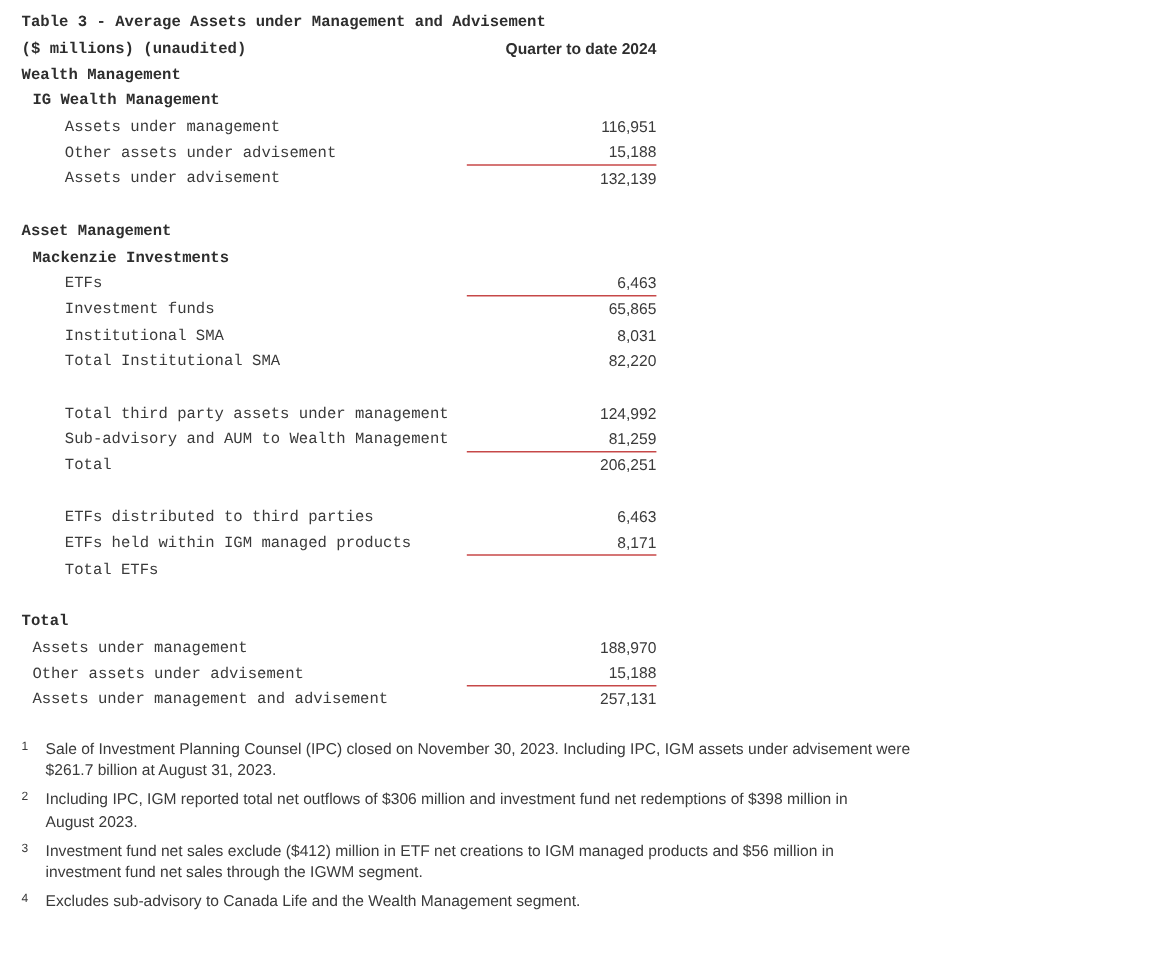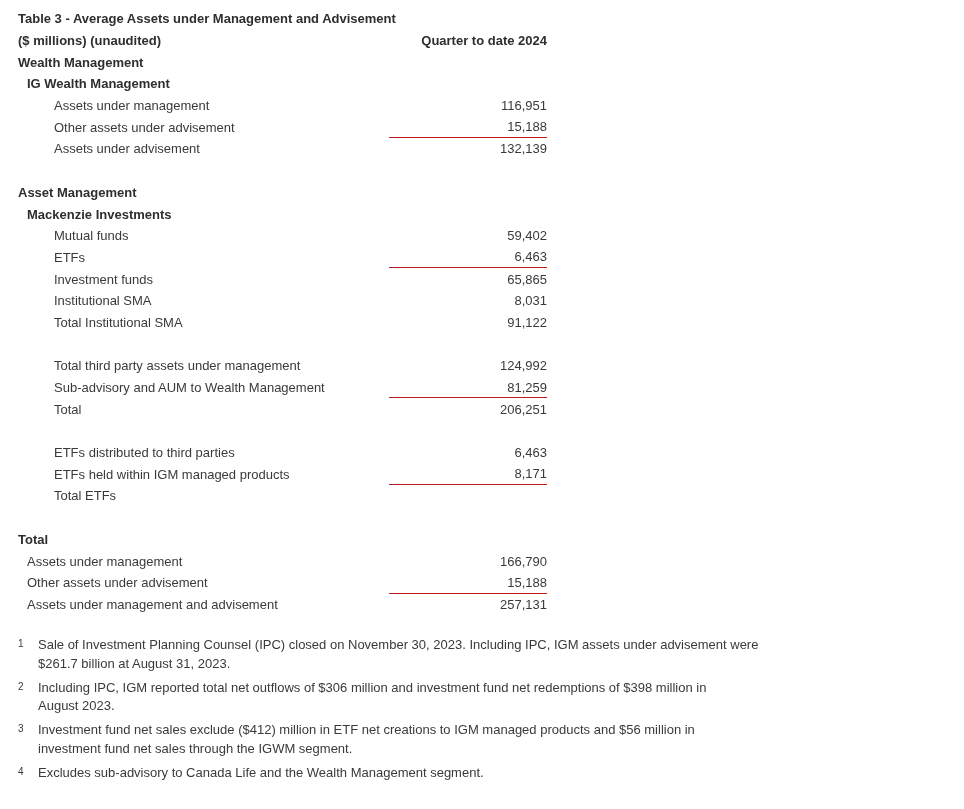--- a/index.html
+++ b/index.html
@@ -14,21 +14,21 @@
     font-size: 13px;
     padding: 8px 0 0 18px;
     overflow: hidden;
   }
   .trow {
     display: flex;
     align-items: center;
     height: 21.7px;
     width: 529px;          
   }
-  .label { white-space: nowrap; }
+  .label { white-space: nowrap; font-family: Liberation Mono, monospace; }
   .bold  { font-weight: bold; color: #2e2e2e; }
   .ind0  { padding-left: 0; }
   .ind1  { padding-left: 9px; }
   .ind2  { padding-left: 36px; }
   .value {
     margin-left: auto;
     width: 158px;
     height: 100%;
     display: flex;
     align-items: center;
@@ -83,38 +83,34 @@
         <span class="value">132,139</span>
       </div>
       <div class="trow"></div>
       <div class="trow">
         <span class="label ind0 bold">Asset Management</span>
       </div>
       <div class="trow">
         <span class="label ind1 bold">Mackenzie Investments</span>
       </div>
       <div class="trow">
-        <span class="label ind2">Mutual funds</span>
-        <span class="value">59,402</span>
-      </div>
-      <div class="trow">
         <span class="label ind2">ETFs</span>
         <span class="value underline">6,463</span>
       </div>
       <div class="trow">
         <span class="label ind2">Investment funds</span>
         <span class="value">65,865</span>
       </div>
       <div class="trow">
         <span class="label ind2">Institutional SMA</span>
         <span class="value">8,031</span>
       </div>
       <div class="trow">
         <span class="label ind2">Total Institutional SMA</span>
-        <span class="value">91,122</span>
+        <span class="value">82,220</span>
       </div>
       <div class="trow"></div>
       <div class="trow">
         <span class="label ind2">Total third party assets under management</span>
         <span class="value">124,992</span>
       </div>
       <div class="trow">
         <span class="label ind2">Sub-advisory and AUM to Wealth Management</span>
         <span class="value underline">81,259</span>
       </div>
@@ -133,21 +129,21 @@
       </div>
       <div class="trow">
         <span class="label ind2">Total ETFs</span>
       </div>
       <div class="trow"></div>
       <div class="trow">
         <span class="label ind0 bold">Total</span>
       </div>
       <div class="trow">
         <span class="label ind1">Assets under management</span>
-        <span class="value">166,790</span>
+        <span class="value">188,970</span>
       </div>
       <div class="trow">
         <span class="label ind1">Other assets under advisement</span>
         <span class="value underline">15,188</span>
       </div>
       <div class="trow">
         <span class="label ind1">Assets under management and advisement</span>
         <span class="value">257,131</span>
       </div>
     </div>

